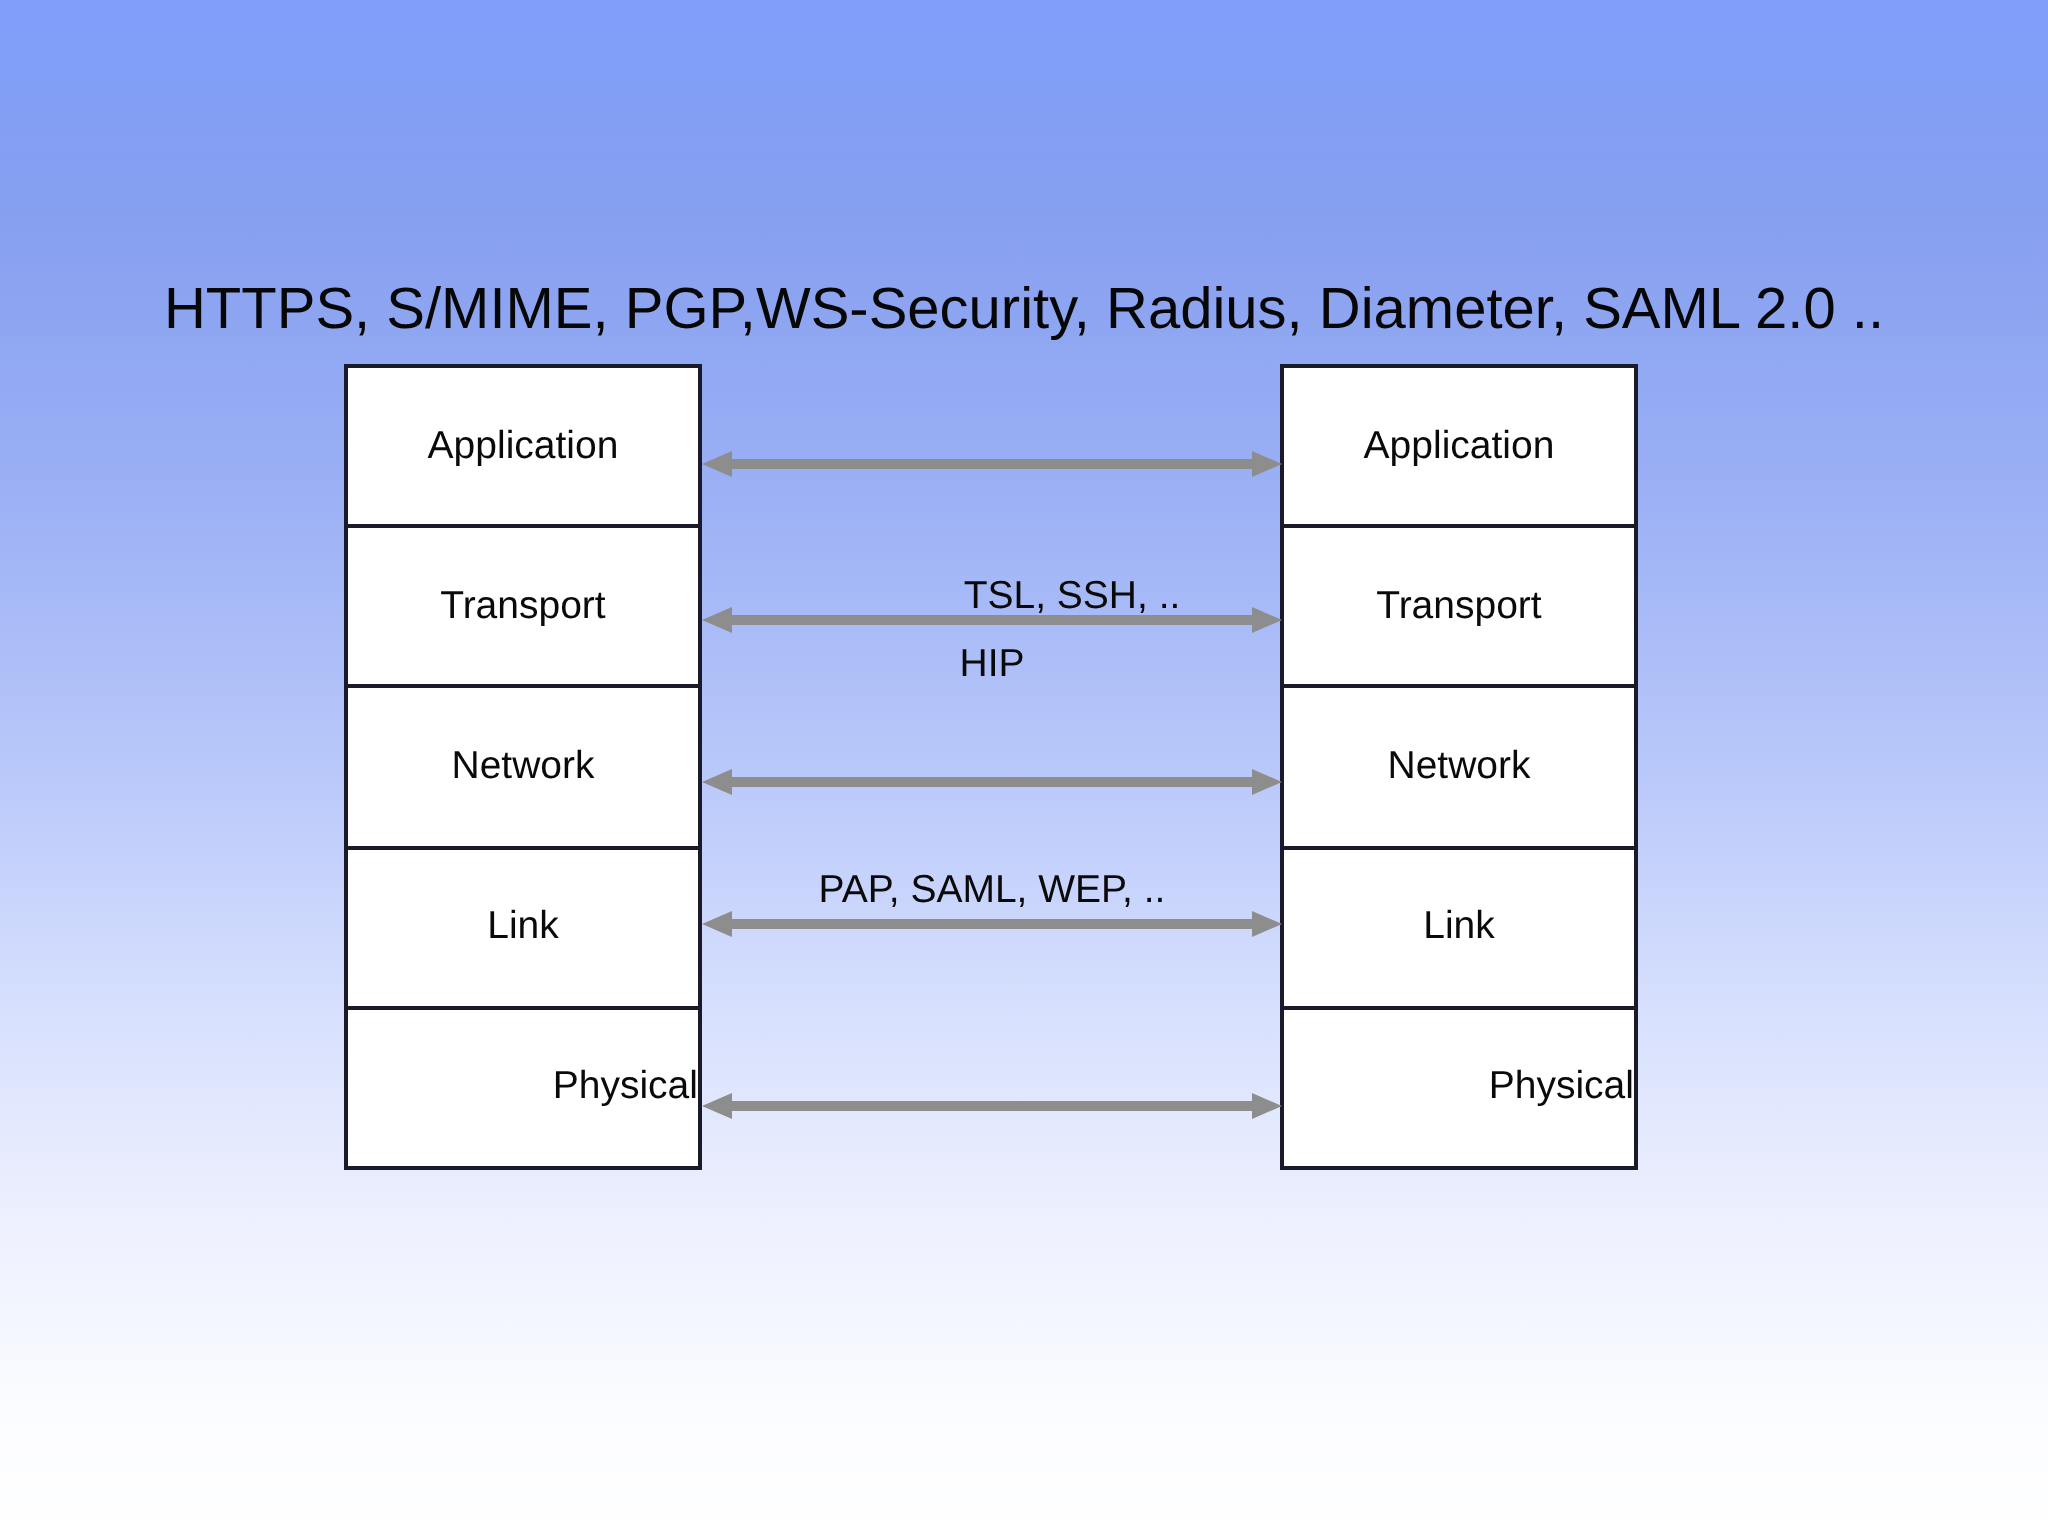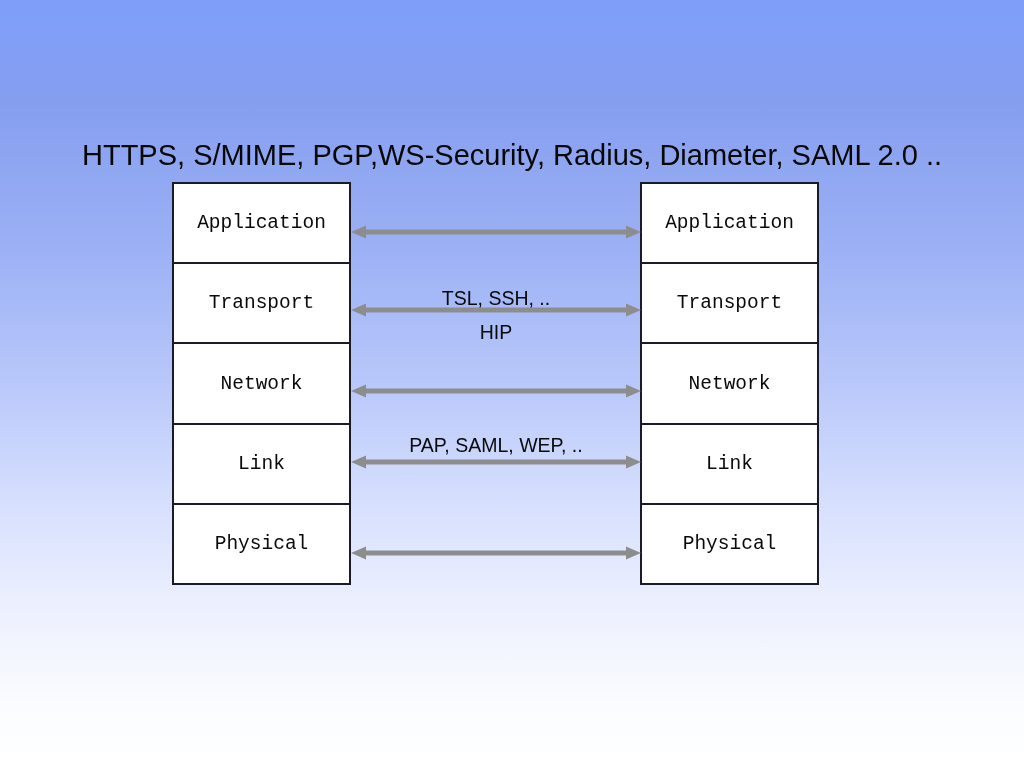--- a/index.html
+++ b/index.html
@@ -45,37 +45,36 @@
   .stack {
     position: absolute;
     top: 182px;
     width: 179px;
     height: 403px;
     border: 2px solid #1a1a28;
     box-sizing: border-box;
     background: #ffffff;
     display: flex;
     flex-direction: column;
-    font-family: Liberation Mono, monospace;
   }
   #stack-left  { left: 172px; }
   #stack-right { left: 640px; }
 
   .layer {
     flex: 1 1 0;
     border-bottom: 2px solid #1a1a28;
     box-sizing: border-box;
     display: flex;
     align-items: center;
     justify-content: center;
     font-size: 19.5px;
     color: #0a0a0a;
     background: #ffffff;
   }
-  .layer:last-child { border-bottom: none; }
+  .layer:last-child { border-bottom: none; justify-content: flex-end; }
 
   
   .arrow {
     position: absolute;
     left: 351px;
     width: 290px;
     height: 16px;
     margin-top: -8px;
   }
   .arrow svg { display: block; }
@@ -168,20 +167,20 @@
   </div>
 
   <div class="arrow" id="arrow-physical" style="top: 553px;">
     <svg width="290" height="16" viewBox="0 0 290 16" xmlns="http://www.w3.org/2000/svg">
       <path d="M0 8 L15 1.5 L15 14.5 Z" fill="#8d8d8d"></path>
       <path d="M290 8 L275 1.5 L275 14.5 Z" fill="#8d8d8d"></path>
       <rect x="14" y="5.5" width="262" height="5" fill="#8d8d8d"></rect>
     </svg>
   </div>
 
-  <div class="mid-label" id="label-tsl-ssh" style="top: 286px;">TSL, SSH, ..</div>
+  <div class="mid-label" id="label-tsl-ssh" style="top: 286px; padding-left: 40px;">TSL, SSH, ..</div>
 
   <div class="mid-label" id="label-hip" style="top: 320px;">HIP</div>
 
 
   <div class="mid-label" id="label-pap-chap-wep" style="top: 433px;">PAP, SAML, WEP, ..</div>
 
 </div>
 
 </body></html>

